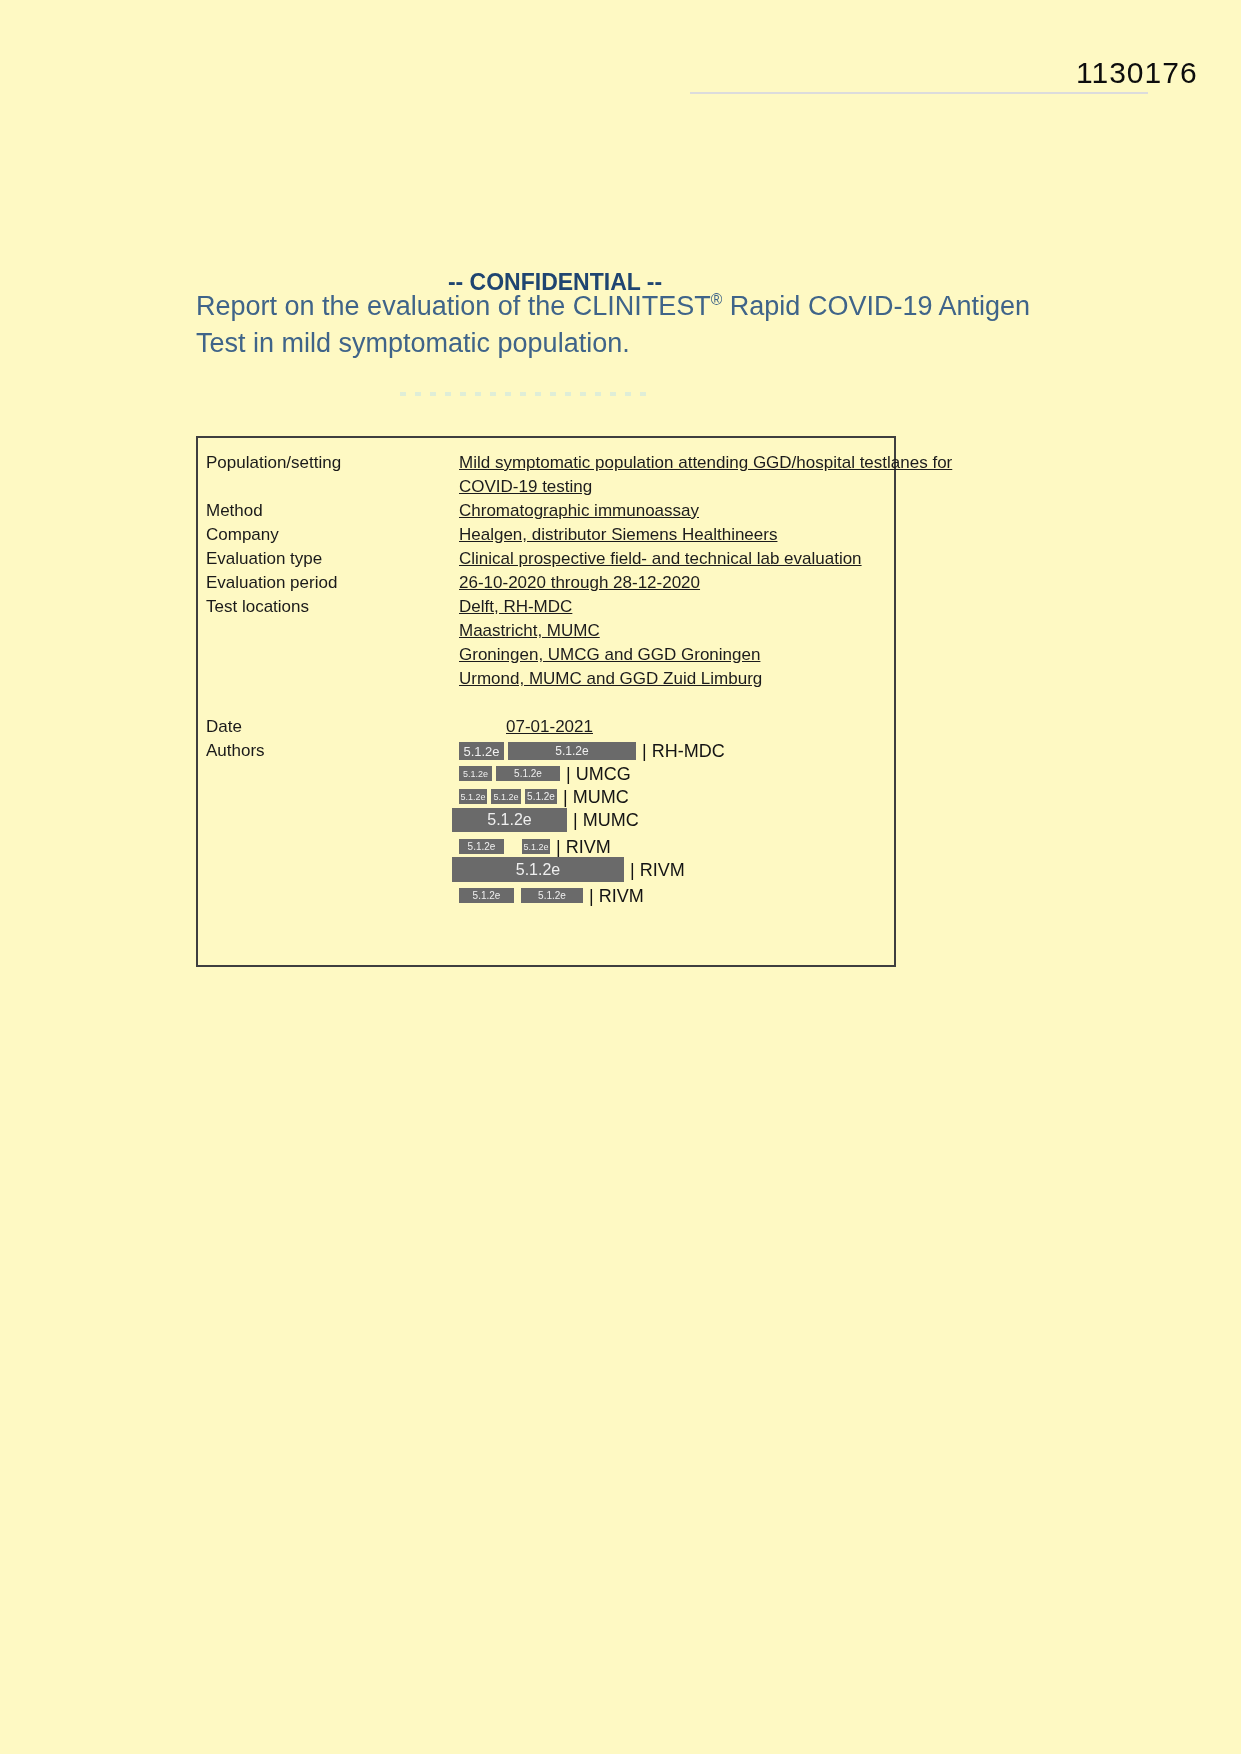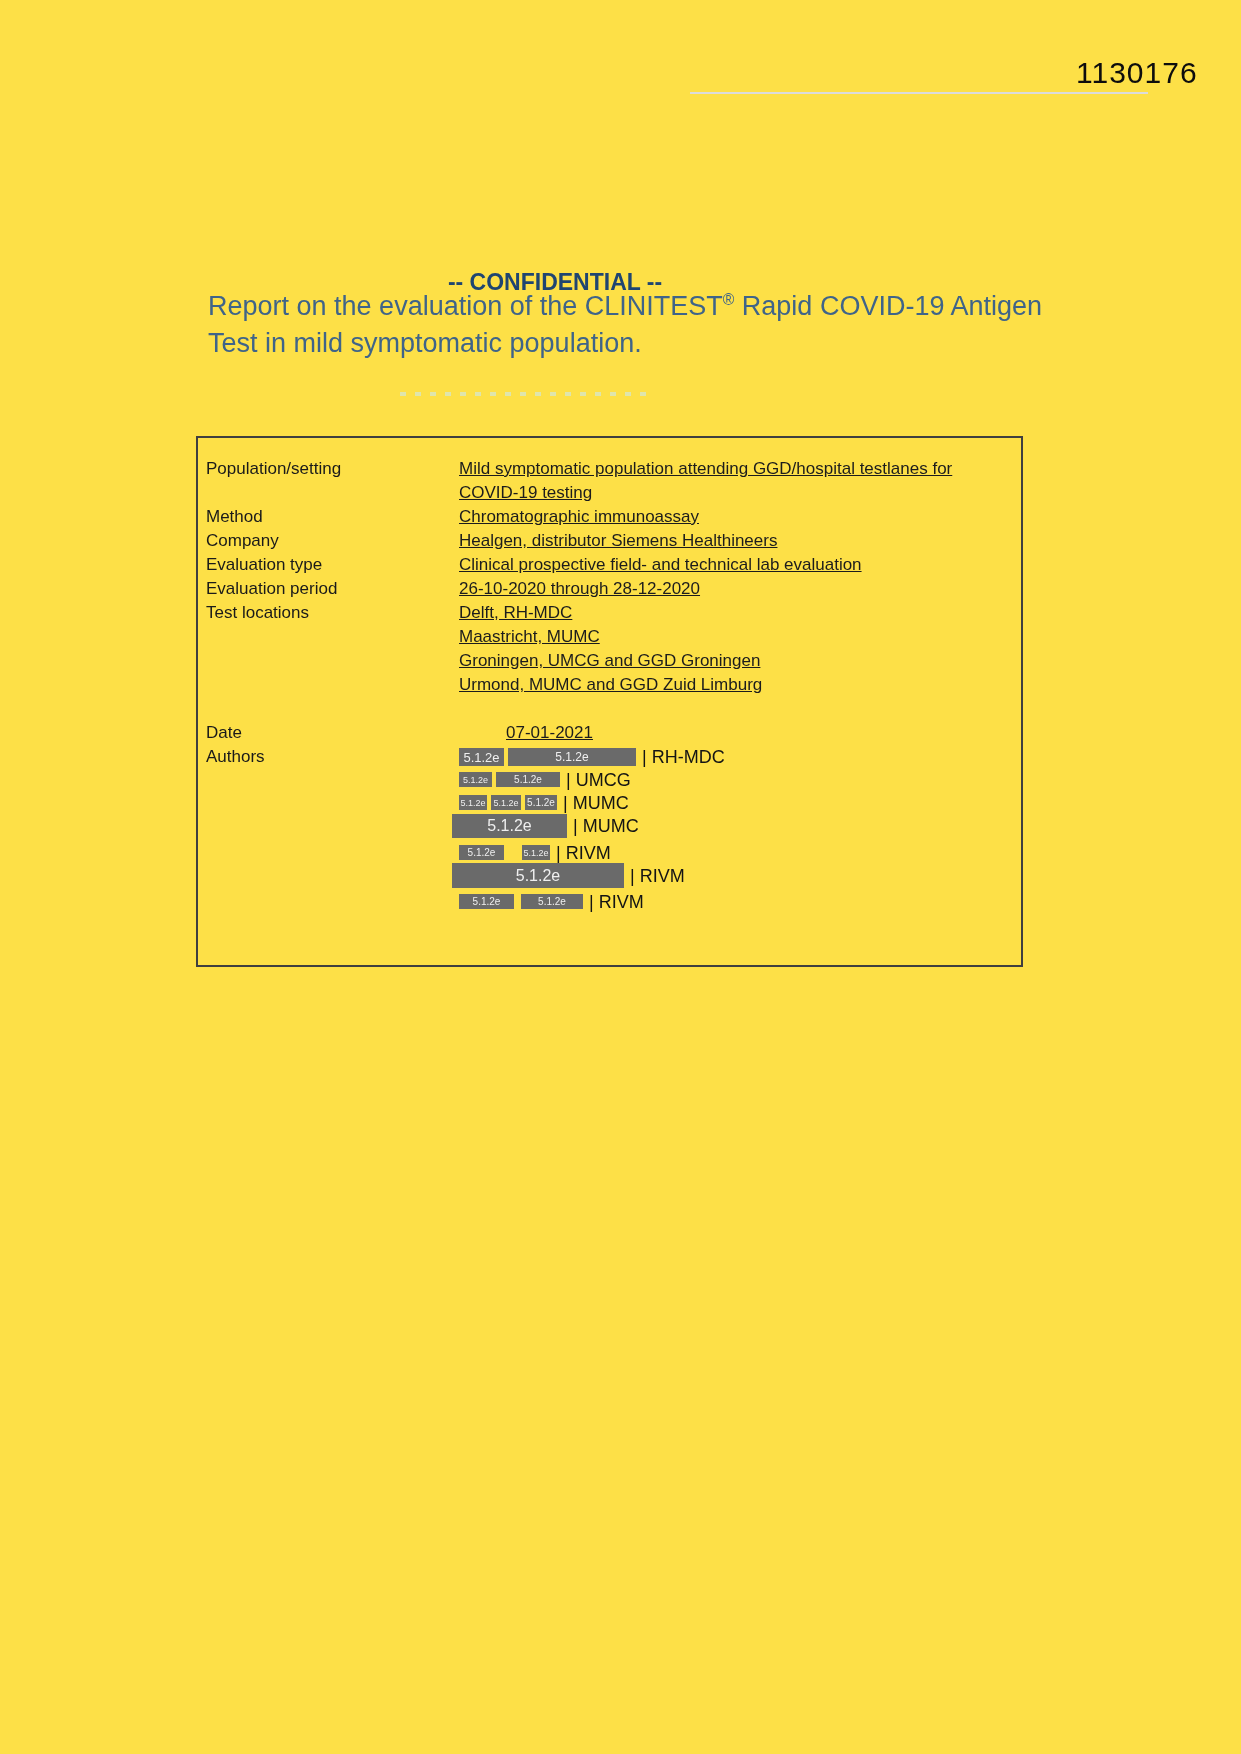--- a/index.html
+++ b/index.html
@@ -1,20 +1,20 @@
 <!DOCTYPE html>
 <html><head>
 <meta charset="utf-8">
 <style>
   html,body{margin:0;padding:0;background:#e8e8e8;}
   .page{
     position:relative;
     width:1241px;height:1754px;
     margin:0 auto;
-    background:#fde047;
+    background:#fef9c3;
     font-family:"Liberation Sans", sans-serif;
     color:#1c1c1c;
     overflow:hidden;
   }
   .pagenum{
     position:absolute;top:56px;left:1076px;
     font-size:30px;color:#0d0d0d;letter-spacing:1px;
   }
   .artifact-line{
     position:absolute;top:92px;left:690px;width:458px;height:2px;
@@ -25,30 +25,30 @@
     background:repeating-linear-gradient(90deg,#cfe8e2 0 6px,rgba(255,255,255,0) 6px 15px);
     opacity:.65;
   }
   .confidential{
     position:absolute;top:240px;left:196px;width:718px;
     text-align:center;
     font-size:23px;font-weight:600;color:#1f4571;margin-top:29px;
   }
   .title{
     position:absolute;top:288px;left:196px;width:760px;
-    font-size:27px;color:#3f6489;margin-left:12px;
+    font-size:27px;color:#3f6489;
   }
   .title .title-line{height:37px;line-height:37px;white-space:pre;}
   sup{font-size:0.58em;vertical-align:super;line-height:0;}
   .infobox{
     position:absolute;top:436px;left:196px;
-    width:827px;height:531px;
+    width:700px;height:531px;
     border:2px solid #3f3f3f;
     box-sizing:border-box;
-    padding:19px 8px;
+    padding:13px 8px;
     font-size:17px;
   }
   .row{display:flex;}
   .row.gap-before{margin-top:24px;gap:47px;}
   .cell-label{width:253px;flex:none;line-height:24px;color:#1a1a1a;}
   .cell-value{flex:1;}
   .cell-value .vline{height:24px;line-height:24px;white-space:pre;text-decoration:underline;}
   .author-row{display:flex;align-items:center;}
   .redaction{
     background:#6a6a6a;color:#efefef;

